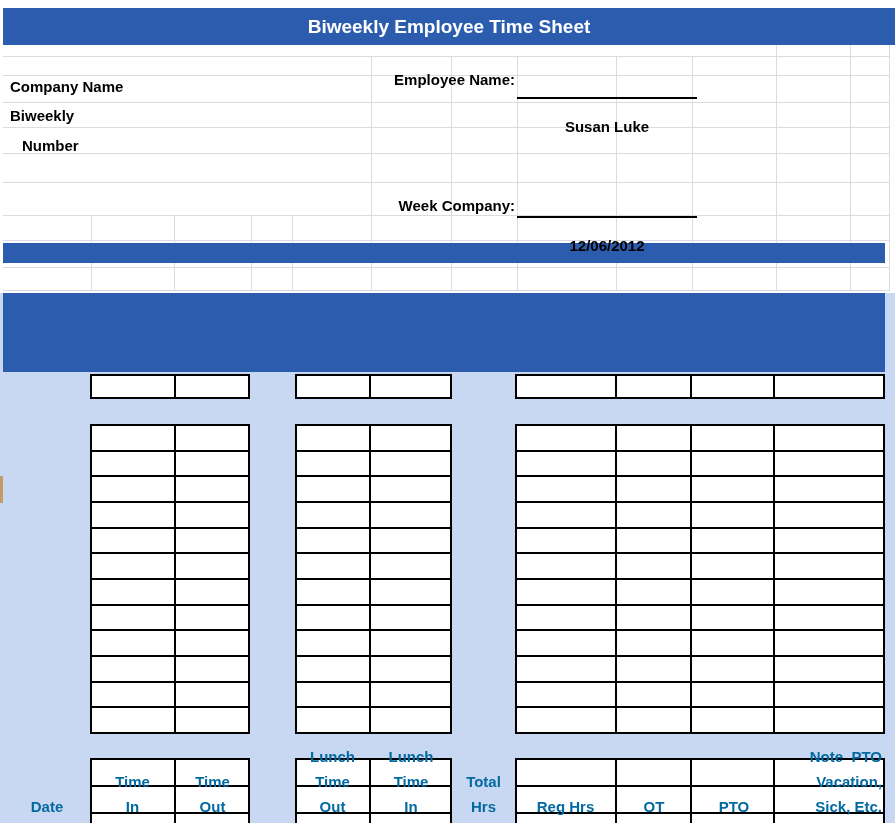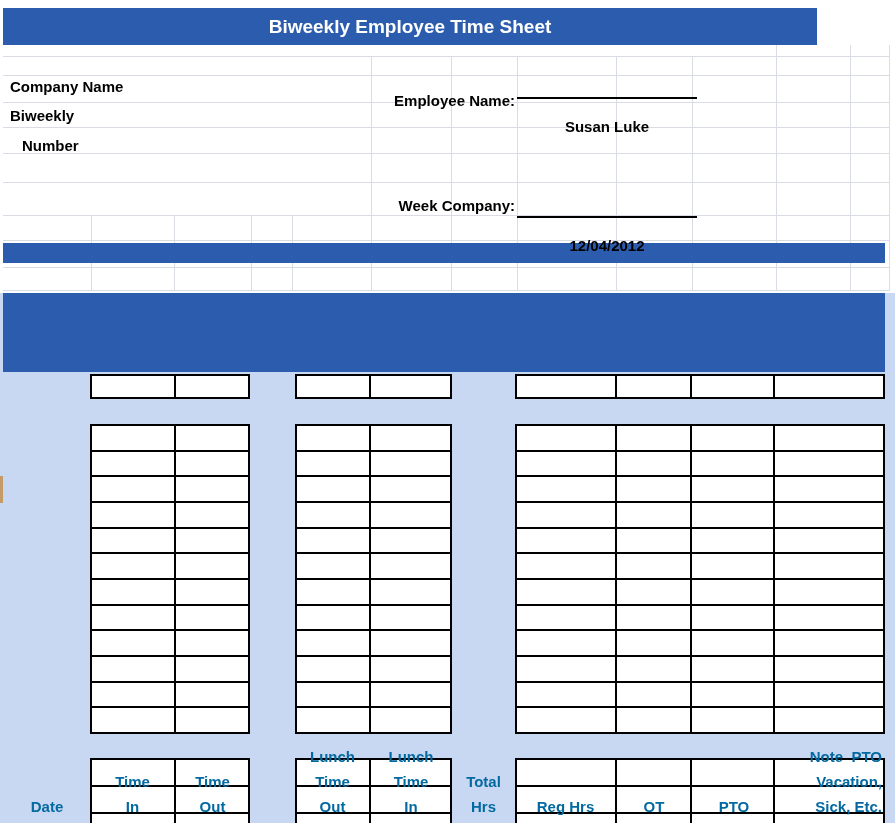--- a/index.html
+++ b/index.html
@@ -2,21 +2,21 @@
 <html><head>
 <meta charset="utf-8">
 <style>
   html,body{margin:0;padding:0;background:#fff;}
   .page{
     position:relative;width:895px;height:823px;overflow:hidden;background:#ffffff;
     font-family:"Liberation Sans",sans-serif;font-weight:bold;color:#000;
   }
   
   .titlebar{
-    position:absolute;left:3px;top:8px;width:814px;height:37px;background:#2c5cad;
+    position:absolute;left:3px;top:8px;width:892px;height:37px;background:#2c5cad;
     color:#ffffff;font-size:19px;line-height:37px;text-align:center;z-index:3;
   }
   
   .gl{position:absolute;background:#d9dde3;z-index:1;}
   .gl-h{left:3px;width:887px;height:1px;}
   .gl-v{width:1px;}
   
   .lbl{position:absolute;font-size:15px;white-space:nowrap;z-index:4;}
   .lbl-right{width:165px;text-align:right;}
   .val{position:absolute;left:517px;width:180px;text-align:center;font-size:15px;z-index:4;margin-top:40px;}
@@ -90,26 +90,26 @@
     <div class="gl gl-v" style="left:91px;top:215px;height:75px"></div>
     <div class="gl gl-v" style="left:174px;top:215px;height:75px"></div>
     <div class="gl gl-v" style="left:251px;top:215px;height:75px"></div>
     <div class="gl gl-v" style="left:292px;top:215px;height:75px"></div>
   </div>
 
   <div class="lbl" style="left:10px;top:78px">Company Name</div>
   <div class="lbl" style="left:10px;top:107px">Biweekly</div>
   <div class="lbl" style="left:22px;top:137px">Number</div>
 
-  <div class="lbl lbl-right" style="left:350px;top:92px">Employee Name:</div>
+  <div class="lbl lbl-right" style="left:350px;top:71px">Employee Name:</div>
   <div class="val" style="top:78px">Susan Luke</div>
   <div class="uline" style="top:97px"></div>
 
   <div class="lbl lbl-right" style="left:350px;top:197px">Week Company:</div>
-  <div class="val" style="top:197px">12/04/2012</div>
+  <div class="val" style="top:197px">12/06/2012</div>
   <div class="uline" style="top:216px"></div>
 
   <div class="sepbar"></div>
 
   <div class="bodybg"></div>
 
   <div class="thead"></div>
   <div class="hcol hc-0">Date</div>
   <div class="hcol hc-1">Time
 In</div>

